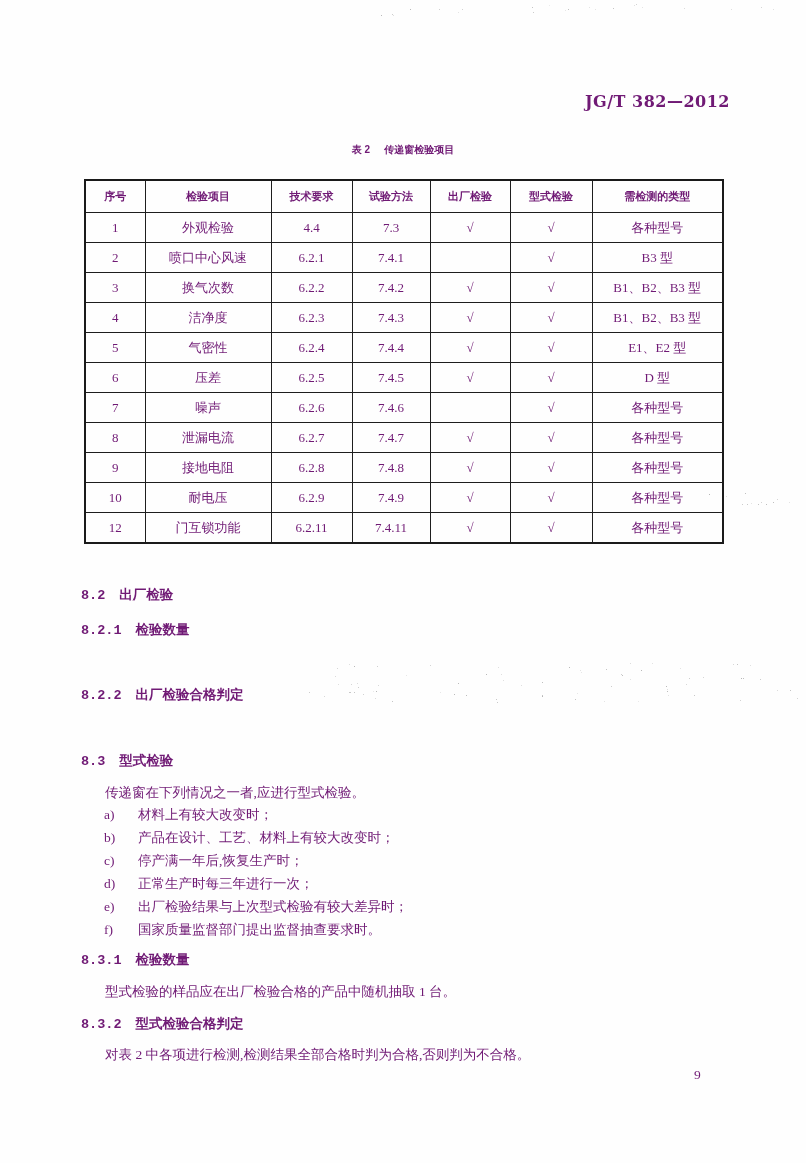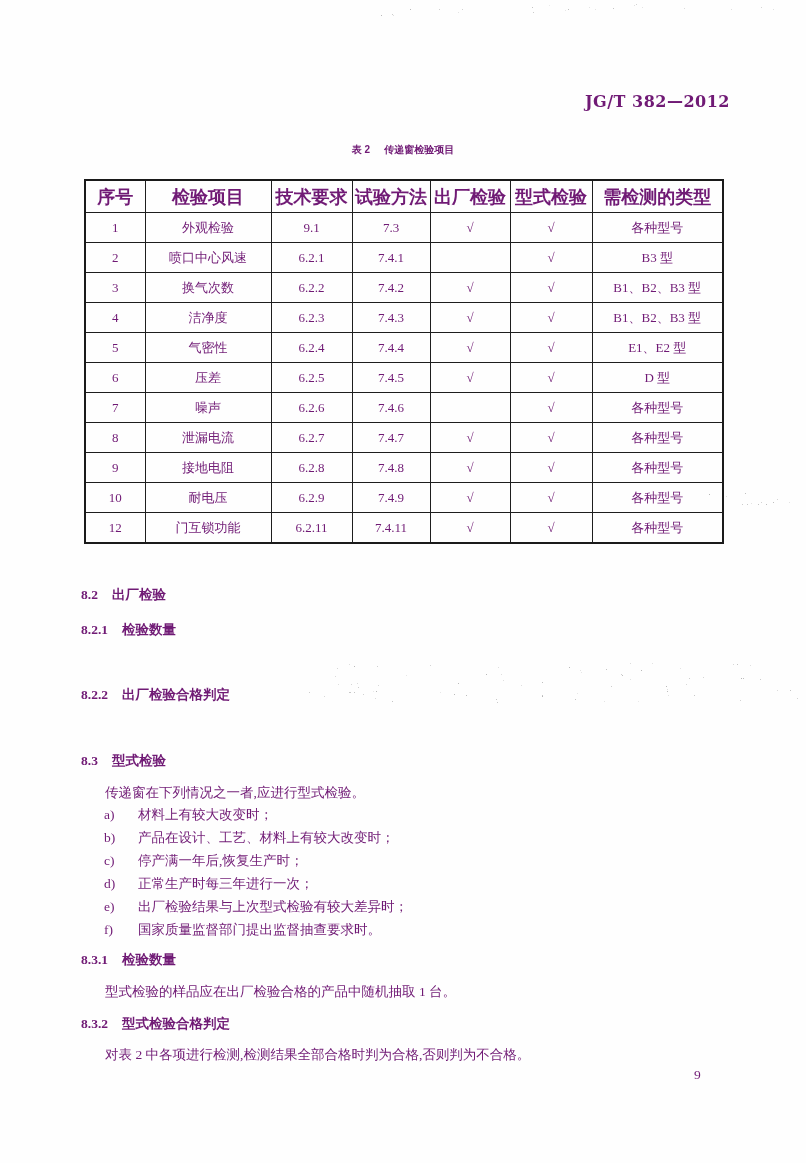--- a/index.html
+++ b/index.html
@@ -26,30 +26,30 @@
     border:2px solid #1a1a1a;
     font-size:13px;
   }
   table.items th, table.items td {
     border:1px solid #1e1e1e; text-align:center; vertical-align:middle;
     padding:0; height:29px; overflow:hidden; white-space:nowrap;
   }
   table.items thead th {
     height:31px; font-weight:bold;
     font-family:"Liberation Sans","DejaVu Sans",sans-serif;
-    font-size:18px;
+    font-size:11px;
   }
   col.c0{width:60px} col.c1{width:126px} col.c2{width:81px} col.c3{width:78px}
   col.c4{width:80px} col.c5{width:82px} col.c6{width:131px}
   .heading {
     position:absolute; left:81px;
     font-family:"Liberation Sans","DejaVu Sans",sans-serif;
     font-weight:bold; font-size:13.5px; white-space:nowrap;
   }
-  .heading .hnum { margin-right:14px; font-family:Liberation Serif, serif; }
+  .heading .hnum { margin-right:14px; font-family:Liberation Mono, monospace; }
   .para {
     position:absolute; left:105px; width:620px;
     font-size:13.5px; line-height:18px; white-space:nowrap;
   }
   .list-item {
     position:absolute; left:104px; display:flex;
     font-size:13.5px; line-height:18px; white-space:nowrap;
   }
   .list-item .marker { width:34px; flex:0 0 34px; }
   .page-number {
@@ -91,21 +91,21 @@
         <th>试验方法</th>
         <th>出厂检验</th>
         <th>型式检验</th>
         <th>需检测的类型</th>
       </tr>
     </thead>
     <tbody>
         <tr>
           <td>1</td>
           <td>外观检验</td>
-          <td>9.1</td>
+          <td>4.4</td>
           <td>7.3</td>
           <td>√</td>
           <td>√</td>
           <td>各种型号</td>
         </tr>
         <tr>
           <td>2</td>
           <td>喷口中心风速</td>
           <td>6.2.1</td>
           <td>7.4.1</td>

